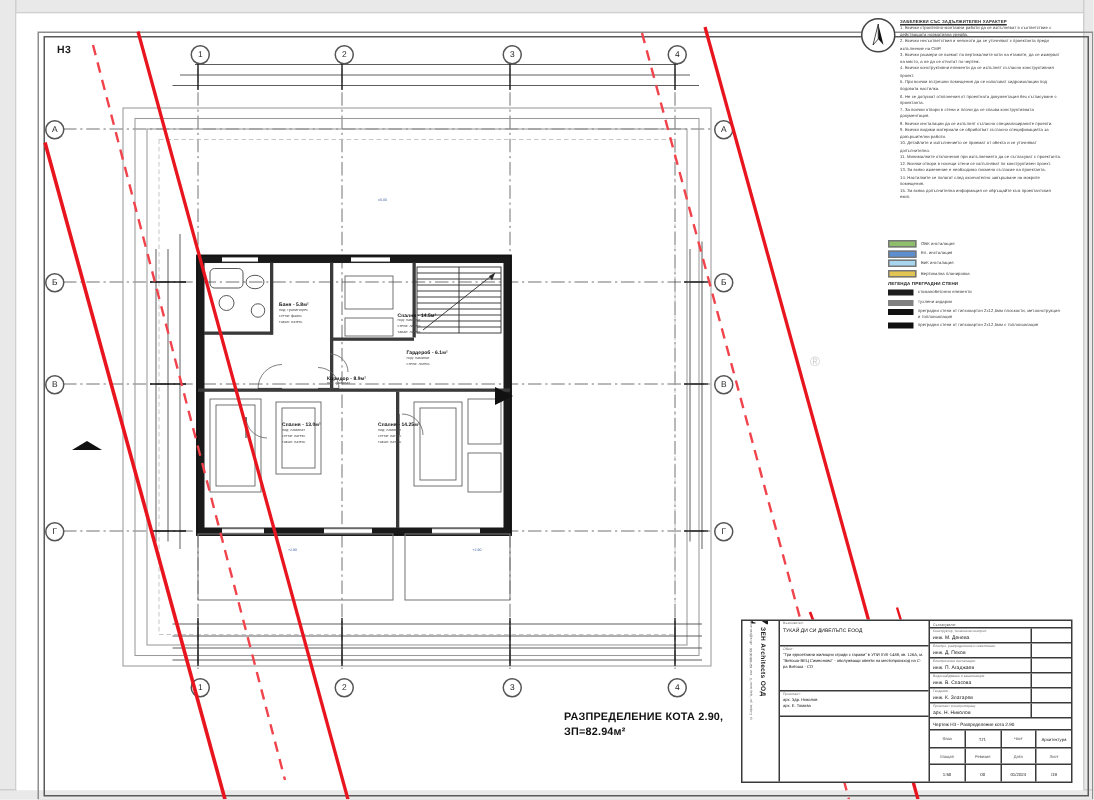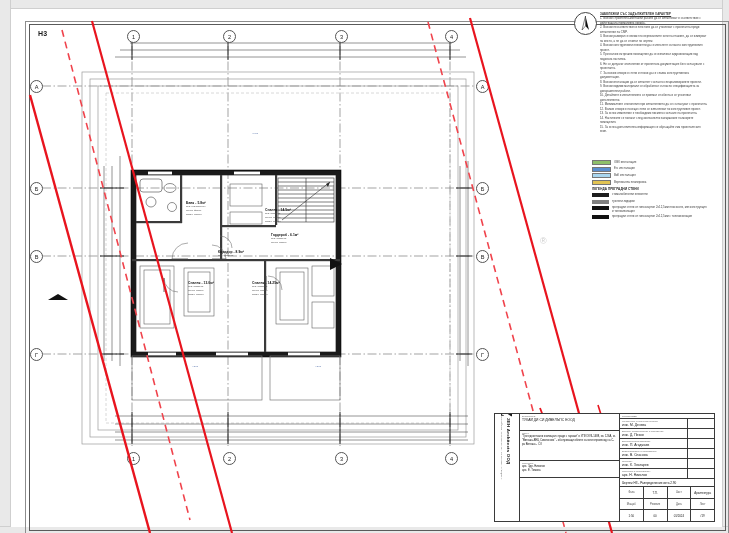--- a/index.html
+++ b/index.html
@@ -346,20 +346,24 @@
   </div>
   <div class="room" style="left:218px;top:250px">
     <div class="rname">Коридор - 8.9м²</div>
     <div class="rsub">под: ламинат</div>
   </div>
 
   <div class="dim" style="left:192px;top:365px">+2.90</div>
   <div class="dim" style="left:315px;top:365px">+2.90</div>
   <div class="dim" style="left:252px;top:132px">±0.00</div>
 
+  <div class="plan-title">
+    <div>РАЗПРЕДЕЛЕНИЕ КОТА 2.90,</div>
+    <div>ЗП=82.94м²</div>
+  </div>
 
   <div class="compass">
     <svg width="21" height="21" viewBox="0 0 21 21">
       <polygon points="10.5,3 14,17 10.5,13" fill="#111"></polygon>
       <polygon points="10.5,3 7,17 10.5,13" fill="#fff" stroke="#111" stroke-width=".5"></polygon>
     </svg>
   </div>
 
   <div class="notes">
     <div class="notes-title">ЗАБЕЛЕЖКИ СЪС ЗАДЪЛЖИТЕЛЕН ХАРАКТЕР</div>

